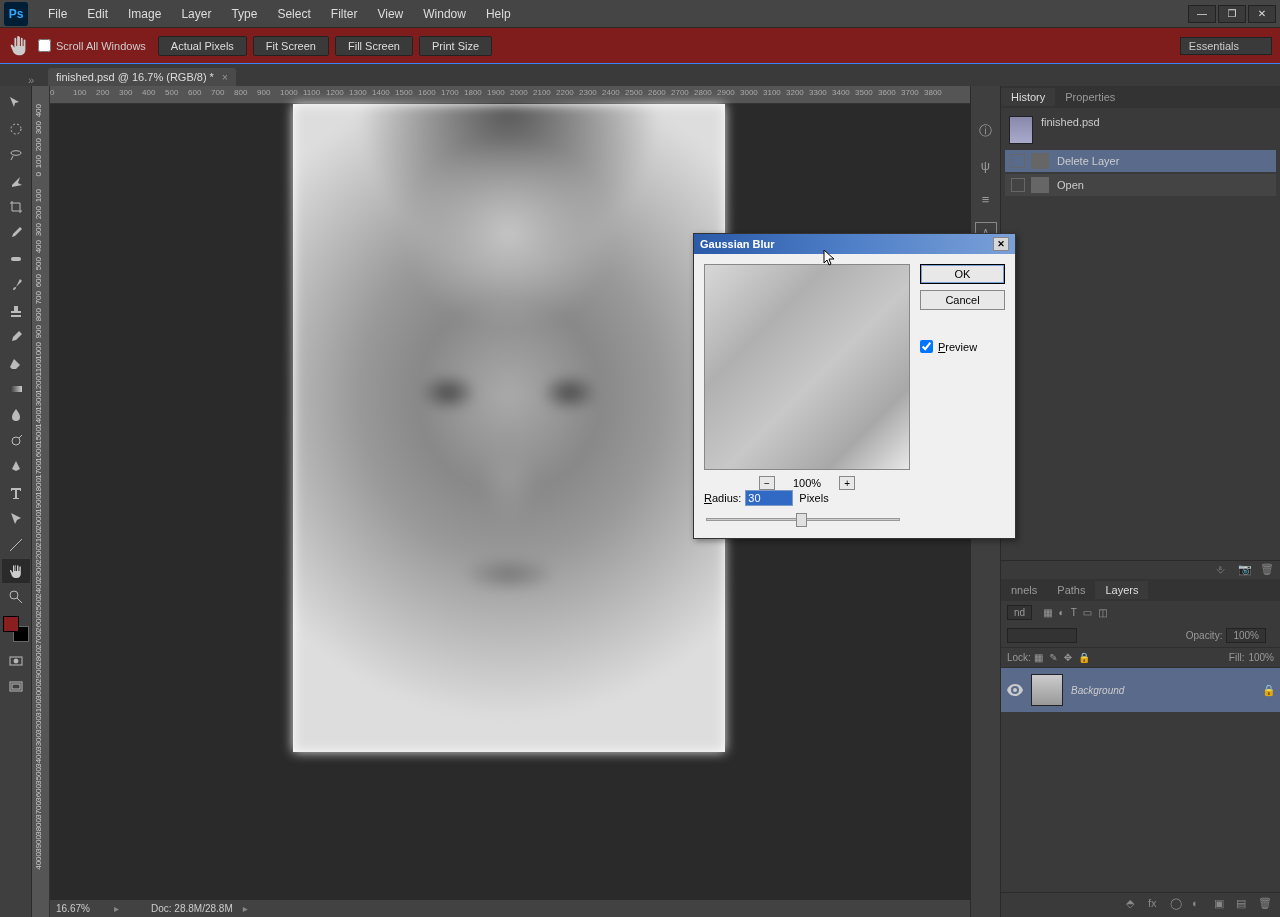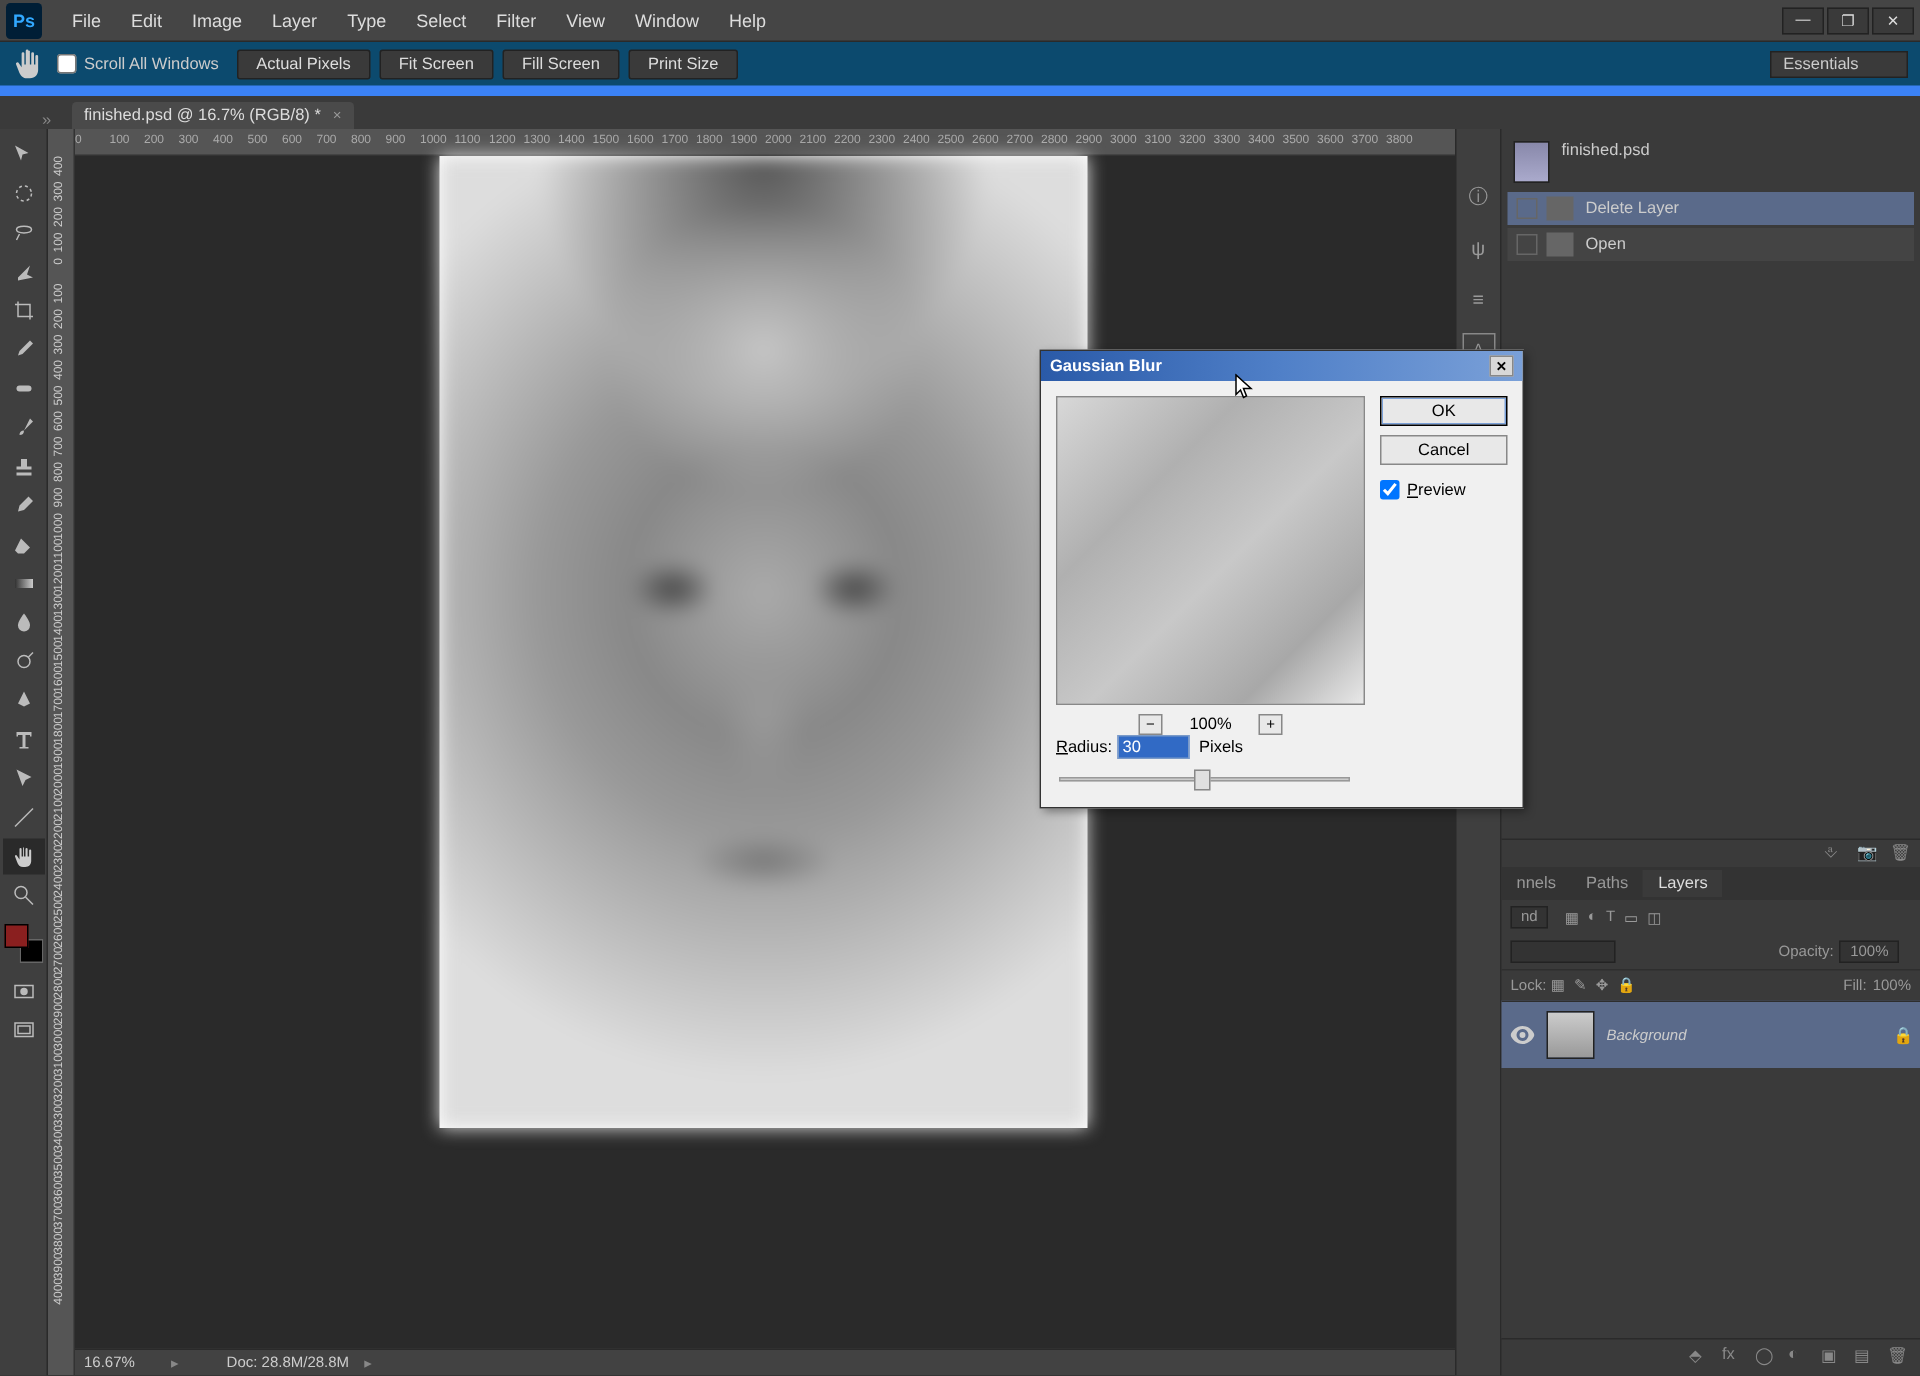--- a/index.html
+++ b/index.html
@@ -6,21 +6,21 @@
 body { background: #454545; width: 1280px; height: 917px; overflow: hidden; color: #ccc; font-size: 11px; }
 
 
 .menubar { background: #454545; height: 28px; display: flex; align-items: center; padding: 0 4px; border-bottom: 1px solid #2a2a2a; }
 .ps-logo { width: 24px; height: 24px; background: #001e36; color: #31a8ff; font-weight: bold; font-size: 12px; display: flex; align-items: center; justify-content: center; border-radius: 3px; margin-right: 10px; }
 .menu-item { padding: 4px 10px; cursor: default; color: #ddd; font-size: 12px; }
 .window-controls { margin-left: auto; display: flex; }
 .win-btn { width: 28px; height: 18px; background: #3a3a3a; border: 1px solid #222; margin-left: 2px; display: flex; align-items: center; justify-content: center; color: #ddd; font-size: 10px; }
 
 
-.options-bar { background: #0c4a6e; height: 36px; display: flex; align-items: center; padding: 0 8px; border-bottom: 7px solid #3b82f6; }
+.options-bar { background: #7f1d1d; height: 36px; display: flex; align-items: center; padding: 0 8px; border-bottom: 1px solid #3b82f6; }
 .hand-icon { width: 22px; height: 22px; display: flex; align-items: center; justify-content: center; margin-right: 8px; }
 .checkbox-label { display: flex; align-items: center; margin-right: 12px; font-size: 11px; }
 .checkbox-label input { margin-right: 5px; }
 .opt-btn { background: #3a3a3a; border: 1px solid #222; color: #ddd; padding: 3px 12px; margin-right: 6px; font-size: 11px; border-radius: 2px; }
 .workspace-dropdown { margin-left: auto; background: #3a3a3a; border: 1px solid #222; padding: 2px 32px 2px 8px; font-size: 11px; }
 
 
 .doc-tab-bar { background: #3a3a3a; height: 22px; display: flex; align-items: flex-end; padding-left: 48px; }
 .doc-tab { background: #4a4a4a; padding: 3px 8px; font-size: 11px; color: #ddd; display: flex; align-items: center; border-top-left-radius: 3px; border-top-right-radius: 3px; }
 .tab-close { margin-left: 8px; color: #999; font-size: 10px; }
@@ -106,21 +106,21 @@
 .radius-row { display: flex; align-items: center; font-size: 11px; }
 .radius-row label { margin-right: 4px; }
 .radius-input { width: 48px; border: 1px solid #7a9ac8; padding: 1px 2px; font-size: 11px; background: #fff; }
 .radius-input.sel { background: #316ac5; color: #fff; }
 .slider { width: 198px; height: 16px; margin-top: 6px; position: relative; }
 .slider-track { position: absolute; left: 2px; right: 2px; top: 6px; height: 3px; background: #ccc; border: 1px solid #999; }
 .slider-thumb { position: absolute; left: 92px; top: 1px; width: 11px; height: 14px; background: #e0e0e0; border: 1px solid #888; }
 .btn-col { width: 86px; margin-left: 10px; }
 .dlg-btn { width: 100%; padding: 3px 0; margin-bottom: 6px; background: #e8e8e8; border: 1px solid #888; font-size: 11px; }
 .dlg-btn.default { border: 1px solid #000; box-shadow: inset 0 0 0 1px #7aa0d8; }
-.preview-check { display: flex; align-items: center; margin-top: 4px; font-size: 11px; }
+.preview-check { display: flex; align-items: center; margin-top: 24px; font-size: 11px; }
 .preview-check input { margin-right: 5px; }
 .cursor { position: absolute; left: 823px; top: 249px; width: 14px; height: 18px; pointer-events: none; z-index: 1000; }
 </style>
 </head>
 <body>
 
 <div class="menubar">
   <div class="ps-logo">Ps</div>
   <div class="menu-item">File</div>
   <div class="menu-item">Edit</div>
@@ -406,20 +406,24 @@
 
   <div class="right-dock">
     <div class="dock-strip">
       <div class="dicon">ⓘ</div>
       <div class="dicon">ψ</div>
       <div class="dicon">≡</div>
       <div class="dicon" style="border:1px solid #888;font-size:10px">A</div>
     </div>
     <div class="panels">
 
+      <div class="panel-tabs">
+        <div class="ptab active">History</div>
+        <div class="ptab">Properties</div>
+      </div>
       <div class="history-body">
         <div class="hist-doc">
           <div class="hist-thumb"></div>
           <span>finished.psd</span>
         </div>
         <div class="hist-item selected">
           <div class="hist-check"></div>
           <div class="hist-icon"></div>
           <span>Delete Layer</span>
         </div>

